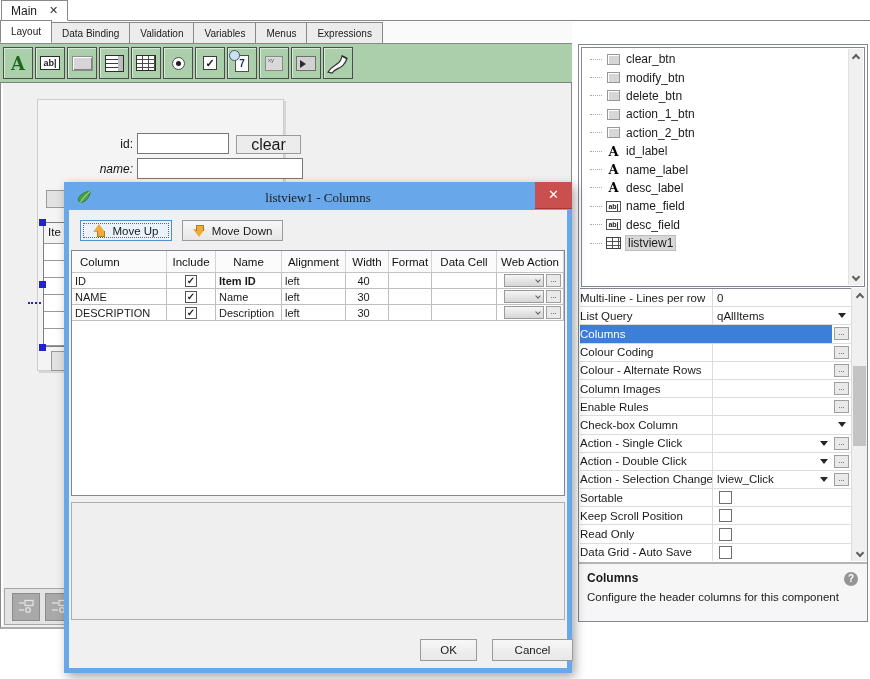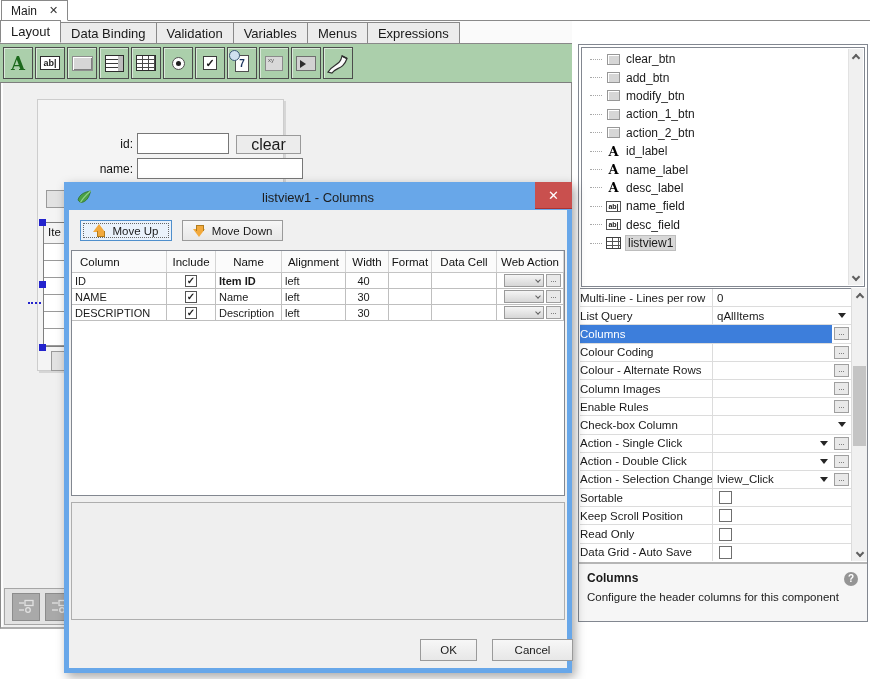--- a/index.html
+++ b/index.html
@@ -7,21 +7,21 @@
   body { font-family:"Liberation Sans", sans-serif; font-size:11px; color:#1a1a1a; }
   #app { position:relative; width:870px; height:679px; background:#fff; overflow:hidden; }
 
   
   .doc-tabbar { position:absolute; left:0; top:0; width:100%; height:21px; background:#fff; border-bottom:1px solid #898989; }
   .doc-tab { position:absolute; left:1px; top:0; height:21px; min-width:64px; background:#fff; border:1px solid #898989; border-bottom:1px solid #fff; display:flex; align-items:center; gap:12px; padding:0 9px; font-size:12px; }
   .doc-tab .x { font-size:11px; color:#333; cursor:default; }
 
   
   .view-tabbar { position:absolute; left:0; top:21px; width:572px; height:23px; display:flex; align-items:flex-end; border-bottom:1px solid #898989; background:#fafafa; }
-  .view-tab { height:21px; display:flex; align-items:center; padding:0 10px; background:#ececec; border:1px solid #898989; border-bottom:none; margin-left:-1px; font-size:13px; white-space:nowrap; }
+  .view-tab { height:21px; display:flex; align-items:center; padding:0 10px; background:#ececec; border:1px solid #898989; border-bottom:none; margin-left:-1px; font-size:10px; white-space:nowrap; }
   .view-tab:first-child { margin-left:0; }
   .view-tab.active { background:#fff; height:23px; border-bottom:1px solid #fff; z-index:2; }
 
   
   .toolbar { position:absolute; left:0; top:44px; width:572px; height:39px; background:var(--toolbar-green,#abcfab); border-bottom:1px solid #7e7e7e; display:flex; align-items:center; gap:2px; padding-left:3px; }
   .tool { width:30px; height:32px; border:1px solid #4c4c4c; background:var(--toolbar-green,#abcfab); box-shadow:inset 1px 1px 0 rgba(255,255,255,.55); display:flex; align-items:center; justify-content:center; }
   .gA { font-family:"DejaVu Serif", serif; font-weight:bold; font-size:18px; color:var(--icon-green,#1c691c); }
   .gEdit { background:#fff; border:1px solid #2d2d2d; font-size:9px; font-weight:bold; padding:1px 2px; line-height:10px; }
   .gBtn { width:21px; height:15px; background:#d6d6d6; border:1px solid #8e8e8e; box-shadow:inset 1px 1px 0 #fff, inset -1px -1px 0 #7f7f7f; }
   .gList { width:19px; height:17px; border:1px solid #2d2d2d; background:
@@ -85,21 +85,21 @@
   .pcheck { width:13px; height:13px; background:#fff; border:1px solid #6f6f6f; margin-left:2px; }
   .props-sb { position:absolute; left:272px; top:243px; width:16px; height:273px; background:#f0f0f0; border-left:1px solid #dcdcdc; }
   .props-sb .thumb { position:absolute; left:1px; right:1px; top:78px; height:80px; background:#c4c4c4; }
   .help { position:absolute; left:0; top:517px; width:288px; height:59px; background:#f6f6f6; border-top:2px solid #b5b5b5; padding:7px 8px; }
   .help-title { font-weight:bold; font-size:12px; }
   .help-icon { position:absolute; right:9px; top:8px; width:14px; height:14px; border-radius:50%; background:#959595; color:#fff; font-size:10px; font-weight:bold; text-align:center; line-height:14px; }
   .help-text { margin-top:6px; font-size:11.5px; color:#222; }
 
   
   .dialog { position:absolute; left:64px; top:182px; width:508px; height:491px; background:#f0f0f0; border:5px solid var(--titlebar-blue,#68a7e9); box-shadow:3px 4px 10px rgba(0,0,0,.35); z-index:10; }
-  .titlebar { position:relative; height:23px; background:var(--titlebar-blue,#68a7e9); }
+  .titlebar { position:relative; height:23px; background:var(--titlebar-blue,#68a7e9);font-family:Liberation Serif, serif; }
   .dlg-title { position:absolute; left:0; right:0; top:0; height:23px; text-align:center; font-size:13px; line-height:22px; color:#1d1d1d; }
   .leaf { position:absolute; left:6px; top:2px; }
   .dlg-close { position:absolute; right:-5px; top:-5px; width:37px; height:27px; background:var(--close-red,#c9504e); color:#fff; font-size:13px; display:flex; align-items:center; justify-content:center; border-bottom:1px solid #a33; }
   .dlg-btn { position:absolute; display:flex; align-items:center; justify-content:center; gap:6px; font-size:11.5px; background:linear-gradient(#f7f7f7,#e7e7e7); border:1px solid #9a9a9a; }
   #move-up { left:11px; top:33px; width:92px; height:21px; border:1px solid #4f8fcc; background:#eaf2fb; outline:1px dotted #666; outline-offset:-4px; }
   #move-down { left:113px; top:33px; width:101px; height:21px; }
   .oarr { position:relative; width:13px; height:13px; flex:none; }
   .oarr::before { content:""; position:absolute; left:0; width:0; height:0; border-left:6px solid transparent; border-right:6px solid transparent; }
   .oarr::after { content:""; position:absolute; left:3.5px; width:6px; height:5px; background:#f2a93c; border:1px solid #b07c1e; }
   .oarr-up::before { top:0; border-bottom:8px solid #f2a93c; }
@@ -184,21 +184,21 @@
           </svg>
         </span>
       </div>
     </div>
 
   <div class="designer">
     <div class="form-box">
       <div class="f-label" style="left:39px;top:37px;">id:</div>
       <div class="f-input" style="left:99px;top:33px;width:92px;height:21px;"></div>
       <div class="clear-btn">clear</div>
-      <div class="f-label" style="left:39px;top:62px;">name:</div>
+      <div class="f-label" style="left:39px;top:62px;font-style:italic;">name:</div>
       <div class="f-input" style="left:99px;top:58px;width:166px;height:21px;"></div>
       <div class="f-label" style="left:39px;top:86px;">desc:</div>
       <div class="f-input" style="left:99px;top:82px;width:166px;height:21px;"></div>
     </div>
     <div class="partial-btn" style="left:45px;top:107px;width:26px;height:18px;"></div>
     <div class="lv-sliver">
       <div class="lv-head">Ite</div>
       <div id="lv-rows">
           <div class="lvrow"></div>
           <div class="lvrow"></div>
@@ -245,28 +245,28 @@
             <span class="ticon">
               <span class="ti-btn"></span>
             </span>
             <span class="tlabel">clear_btn</span>
           </div>
           <div class="titem">
             <span class="tconn"></span>
             <span class="ticon">
               <span class="ti-btn"></span>
             </span>
-            <span class="tlabel">add_btn</span>
+            <span class="tlabel">modify_btn</span>
           </div>
           <div class="titem">
             <span class="tconn"></span>
             <span class="ticon">
               <span class="ti-btn"></span>
             </span>
-            <span class="tlabel">modify_btn</span>
+            <span class="tlabel">delete_btn</span>
           </div>
           <div class="titem">
             <span class="tconn"></span>
             <span class="ticon">
               <span class="ti-btn"></span>
             </span>
             <span class="tlabel">action_1_btn</span>
           </div>
           <div class="titem">
             <span class="tconn"></span>

